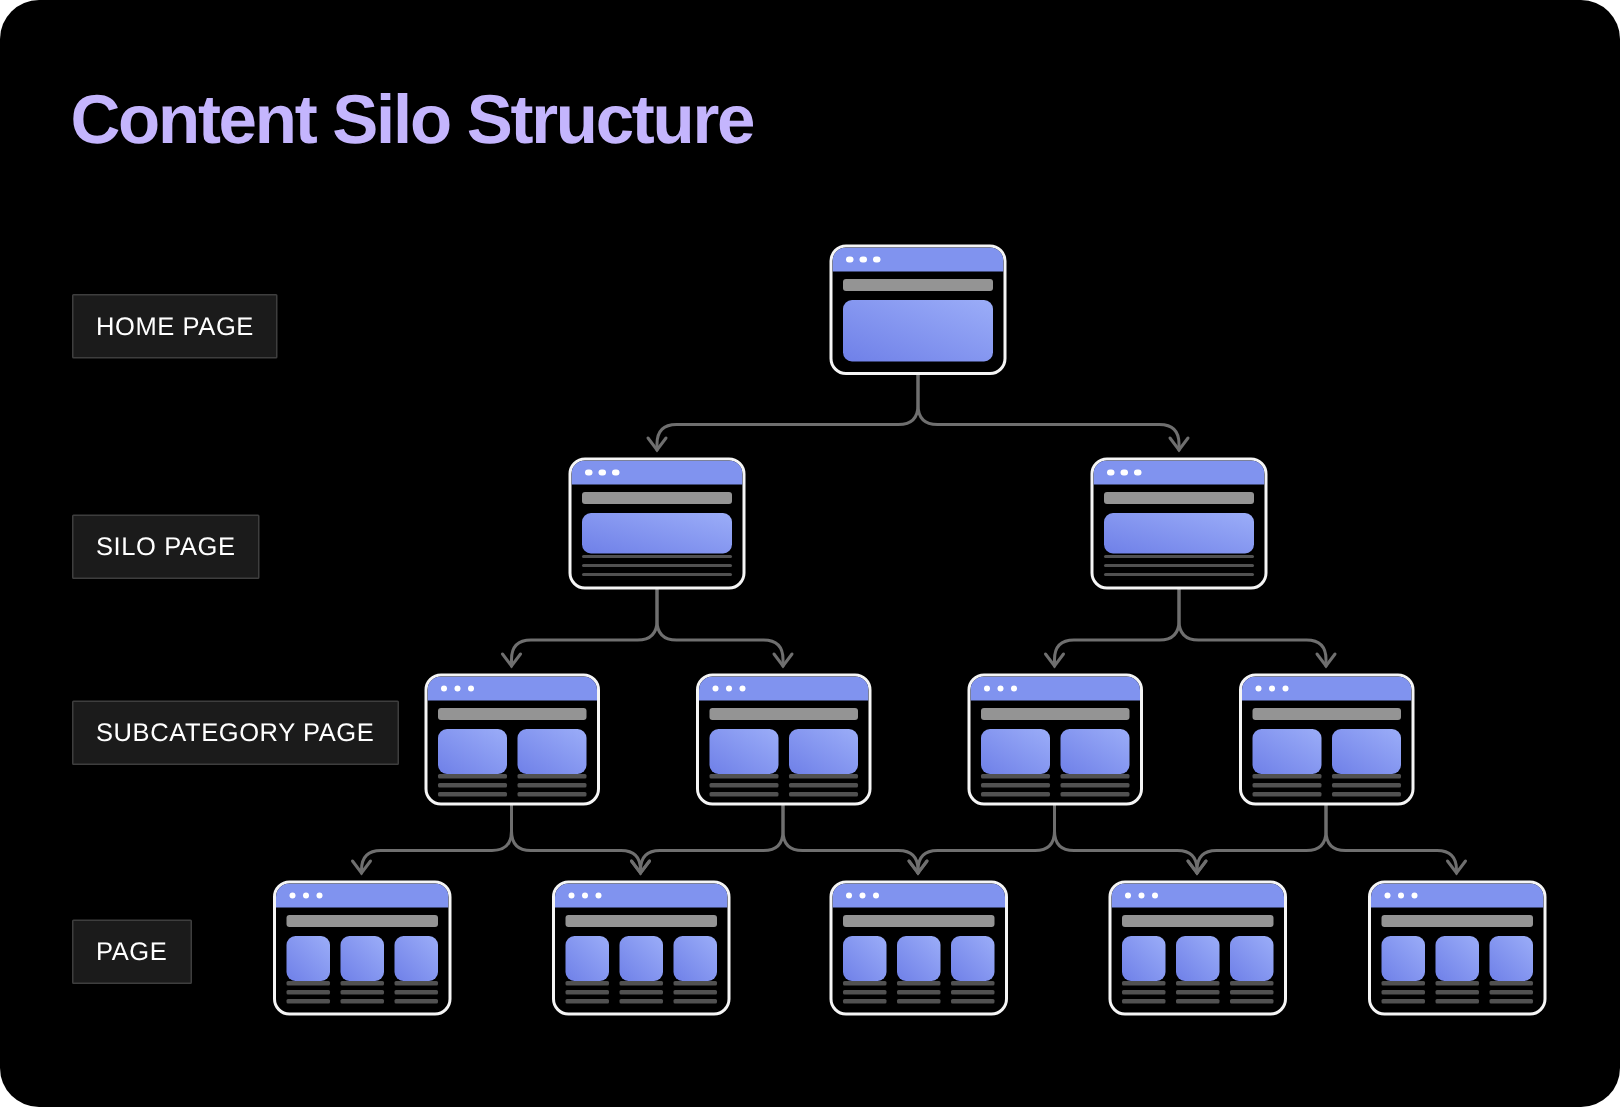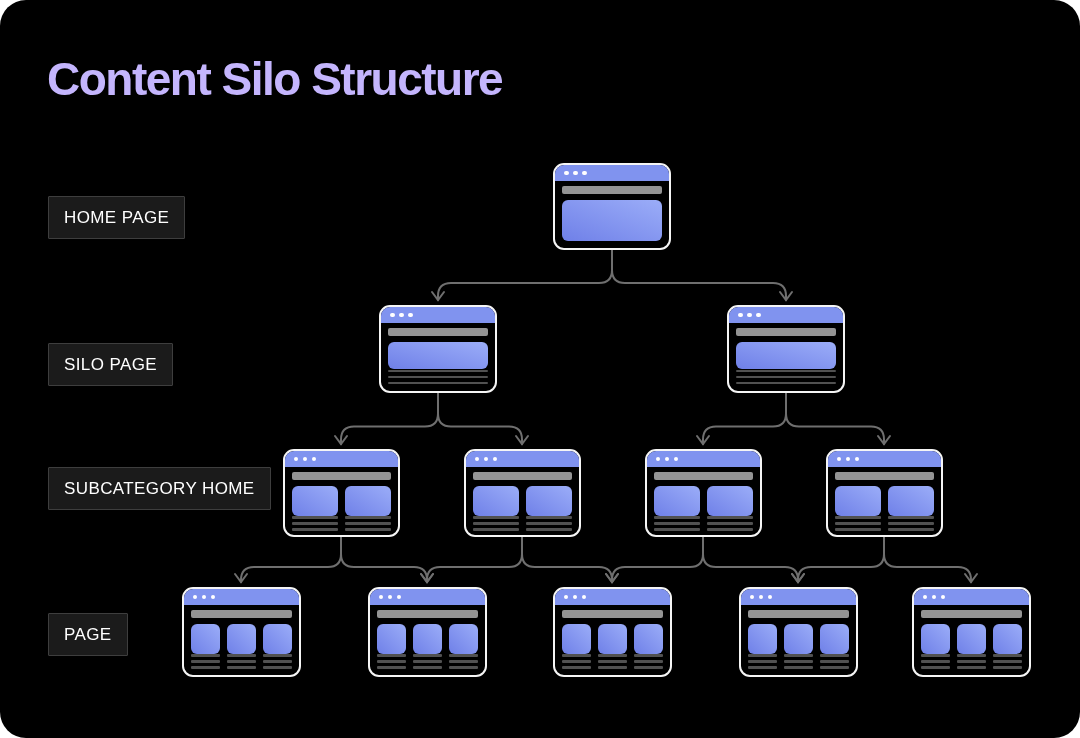--- a/index.html
+++ b/index.html
@@ -60,21 +60,21 @@
         <path d="M 341 537 L 341 554 Q 341 567 354 567 L 414 567 Q 427 567 427 580 L 427 582" marker-end="url(#arrowhead)"></path>
         <path d="M 522 537 L 522 554 Q 522 567 509 567 L 440 567 Q 427 567 427 580 L 427 582" marker-end="url(#arrowhead)"></path>
         <path d="M 522 537 L 522 554 Q 522 567 535 567 L 599 567 Q 612 567 612 580 L 612 582" marker-end="url(#arrowhead)"></path>
         <path d="M 703 537 L 703 554 Q 703 567 690 567 L 625 567 Q 612 567 612 580 L 612 582" marker-end="url(#arrowhead)"></path>
         <path d="M 703 537 L 703 554 Q 703 567 716 567 L 785 567 Q 798 567 798 580 L 798 582" marker-end="url(#arrowhead)"></path>
         <path d="M 884 537 L 884 554 Q 884 567 871 567 L 811 567 Q 798 567 798 580 L 798 582" marker-end="url(#arrowhead)"></path>
         <path d="M 884 537 L 884 554 Q 884 567 897 567 L 958 567 Q 971 567 971 580 L 971 582" marker-end="url(#arrowhead)"></path>
       </svg>
   <div class="chip" style="top: 196px;">HOME PAGE</div>
       <div class="chip" style="top: 327px; margin-top: 16px;">SILO PAGE</div>
-      <div class="chip" style="top: 467px;">SUBCATEGORY HOME</div>
+      <div class="chip" style="top: 467px;">SUBCATEGORY PAGE</div>
       <div class="chip" style="top: 613px;">PAGE</div>
       <div class="window" style="left: 553px; top: 163px; width: 118px; height: 87px;">
         <div class="topbar">
           <span class="dot"></span>
           <span class="dot"></span>
           <span class="dot"></span>
         </div>
         <div class="address"></div>
         <div class="content">
           <div class="hero grow"></div>

